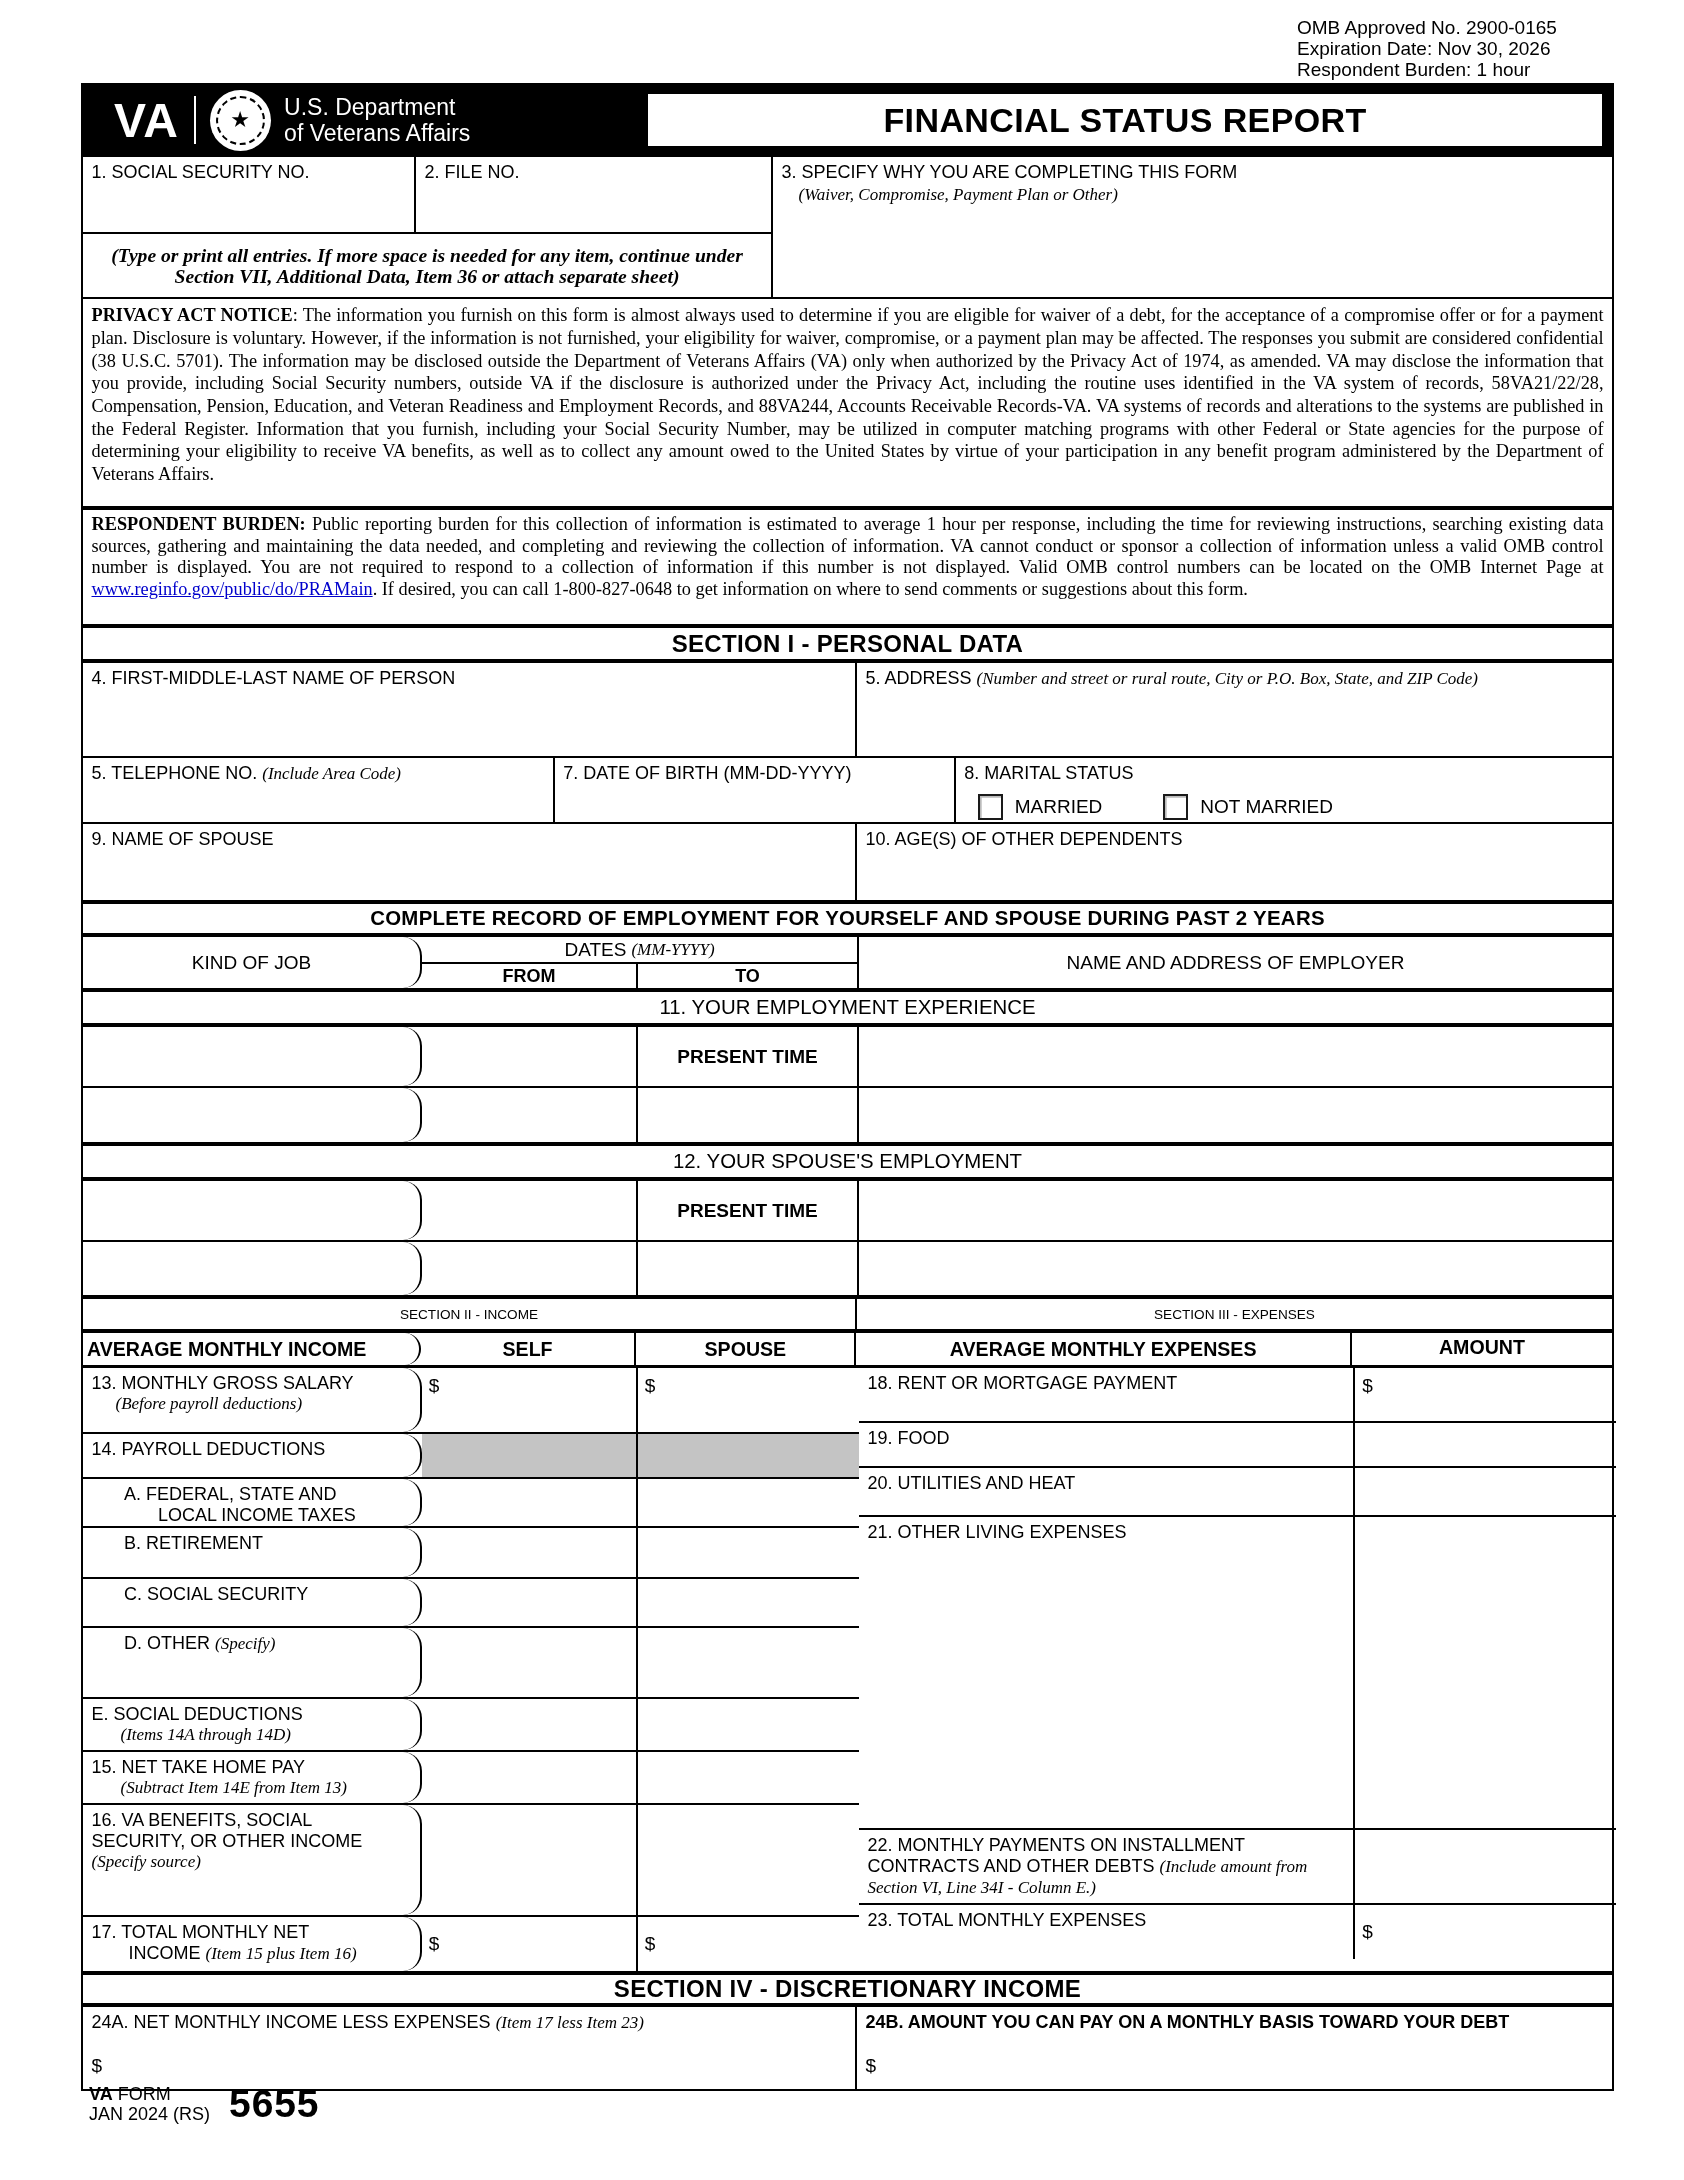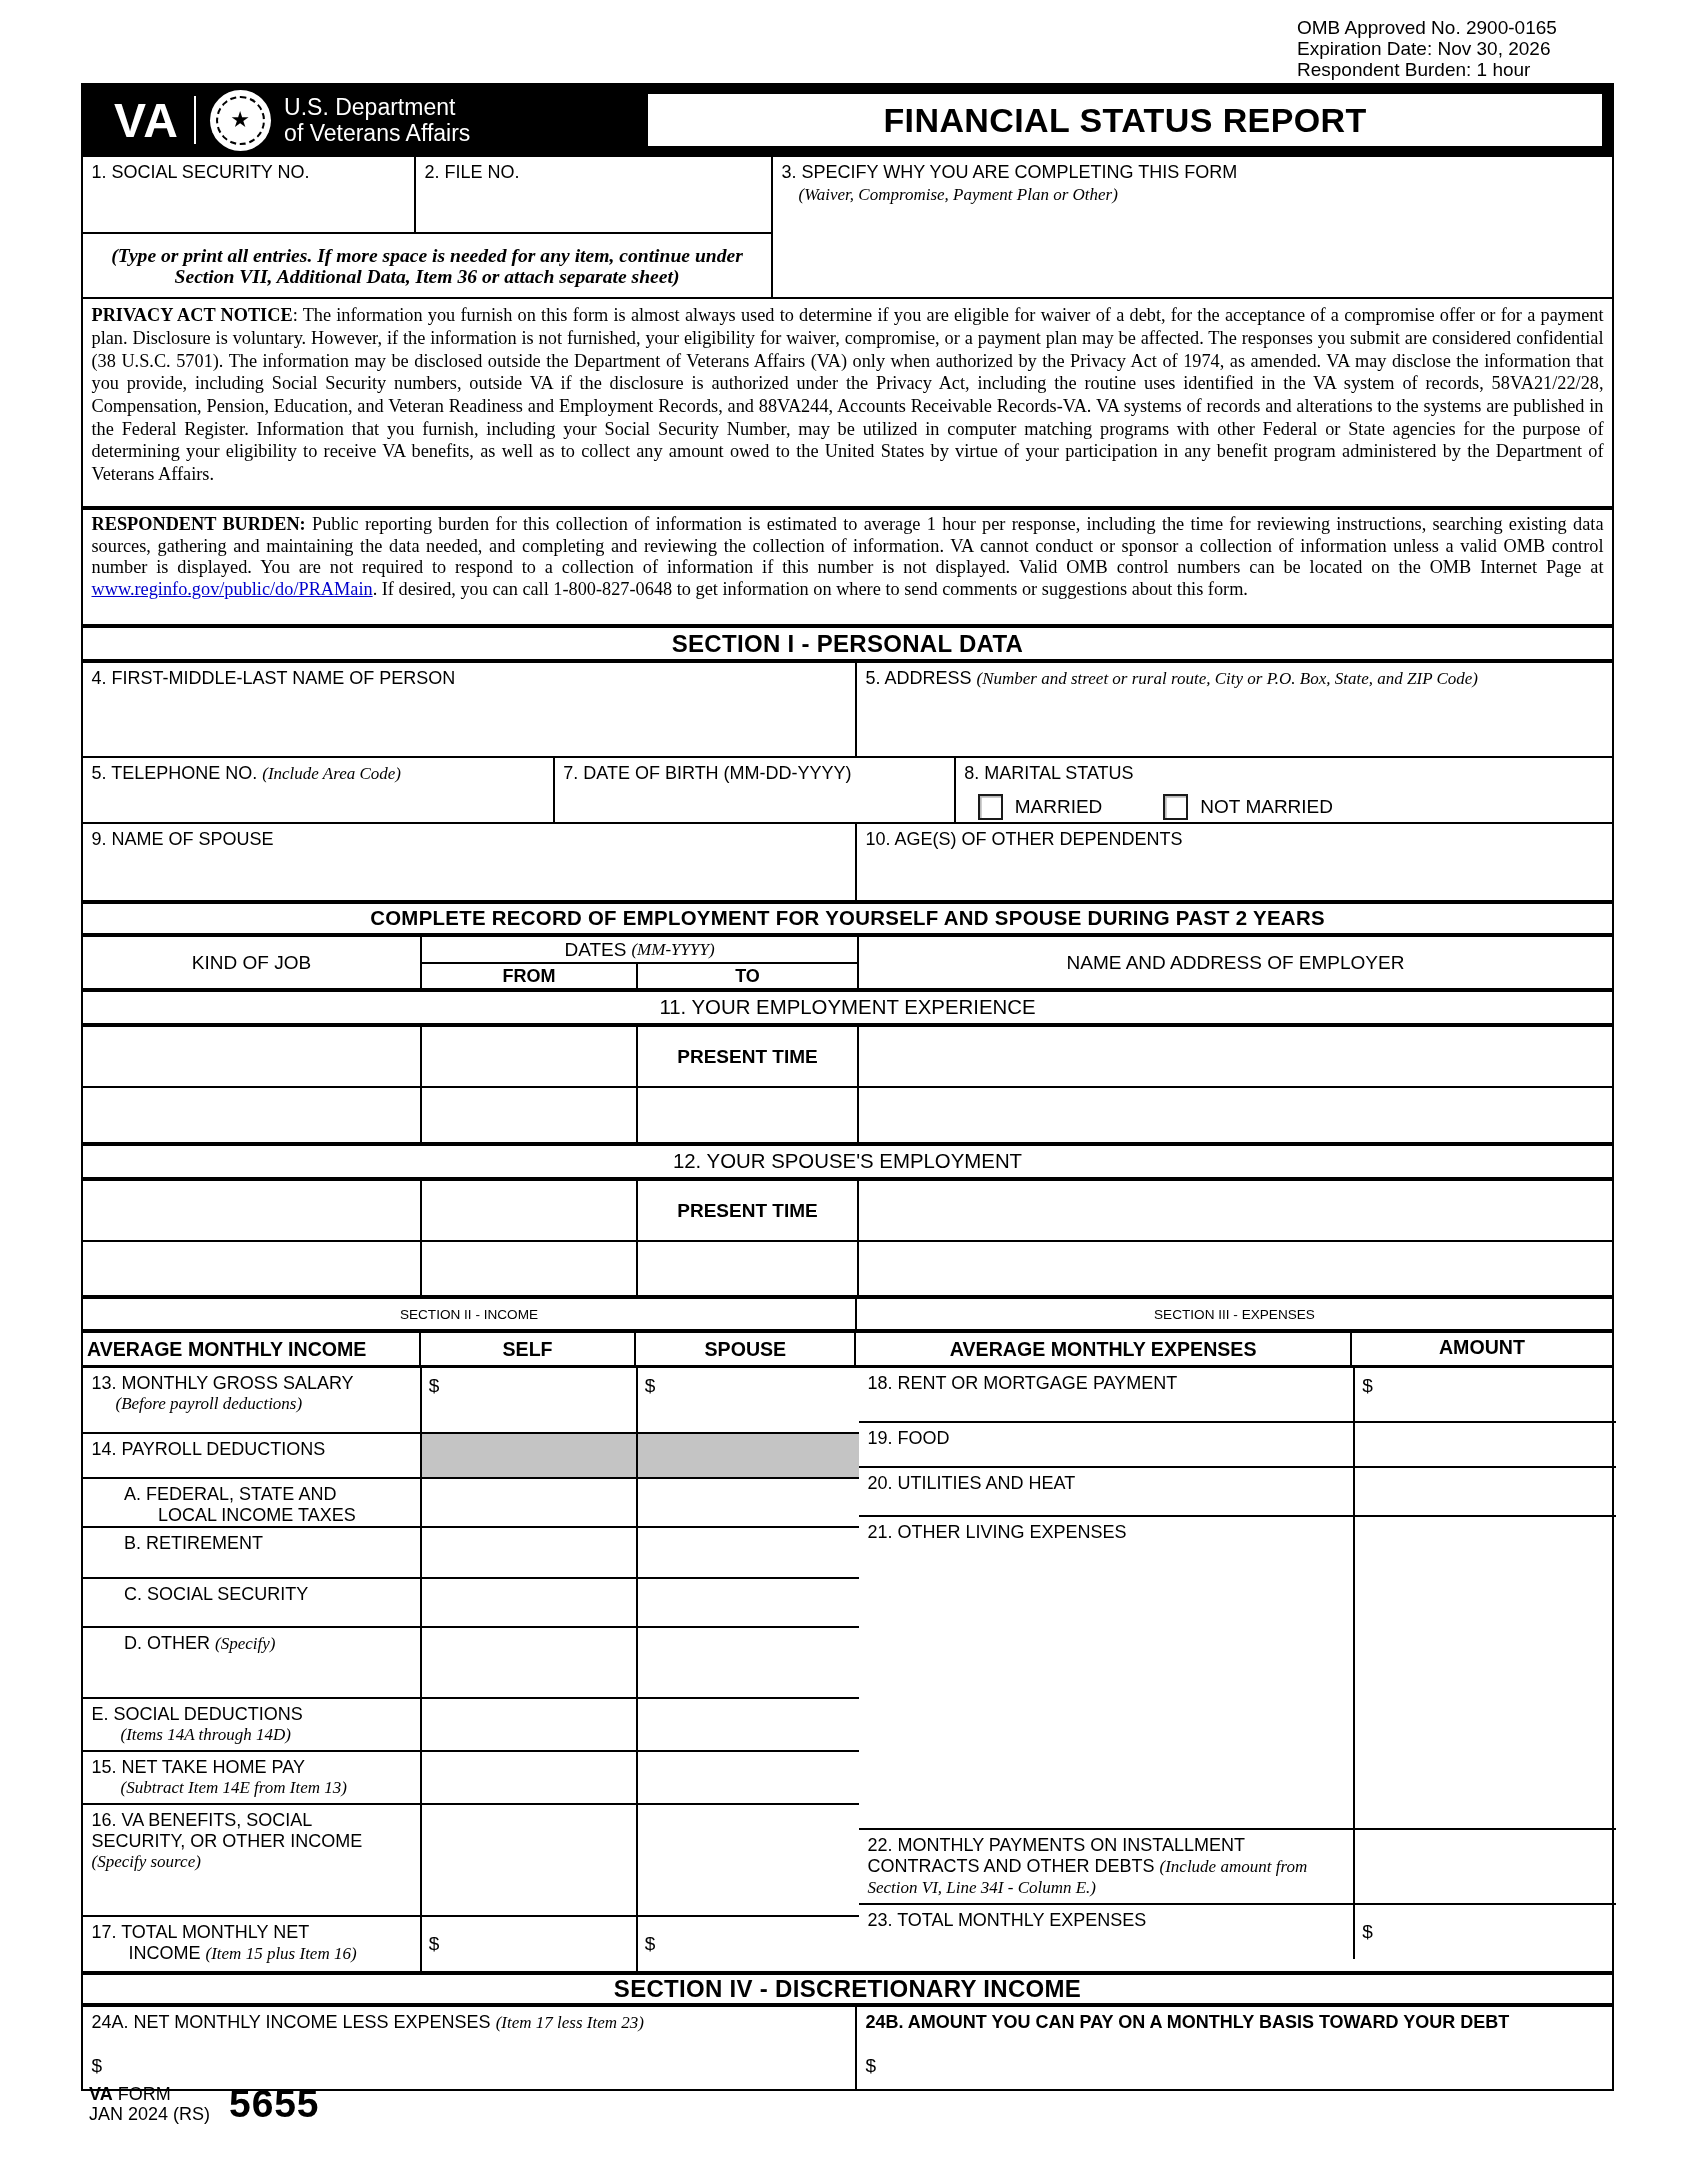--- a/index.html
+++ b/index.html
@@ -67,21 +67,21 @@
   .c555 { width:473px; }
   .c472 { width:402px; }
   .c773 { width:658px; }
   .row910 { height:78px; }
   .cbrow { display:flex; align-items:center; gap:12px; margin:10.2px 0 0 22px; font-size:19px; }
   .cbrow .gap { width:37px; }
   .cb { width:25px; height:25.6px; border:2.6px solid #1a1a1a; background:#fff; box-shadow:inset 1.7px 1.7px 0 #bbb; }
 
   
   .emp-head { height:55px; display:flex; }
-  .c398 { width:339px; }
+  .c398 { width:339px;border-radius:19px; }
   .c254 { width:216px; }
   .c259 { width:221px; }
   .kind { display:flex; align-items:center; justify-content:center; font-size:19px; }
   .dates-wrap { width:437px; border-right:2.6px solid #000; display:flex; flex-direction:column; }
   .dates-top { height:27px; display:flex; align-items:center; justify-content:center; font-size:19px; border-bottom:2.6px solid #000; gap:5.1px;}
   .fromto { flex:1; display:flex; }
   .fromto .f { width:216px; border-right:2.6px solid #000; display:flex; align-items:center; justify-content:center; font-weight:bold; font-size:18px; }
   .fromto .t2 { flex:1; display:flex; align-items:center; justify-content:center; font-weight:bold; font-size:18px; }
   .employer { flex:1; display:flex; align-items:center; justify-content:center; font-size:19px; }
   .band-emp { height:35px; }

